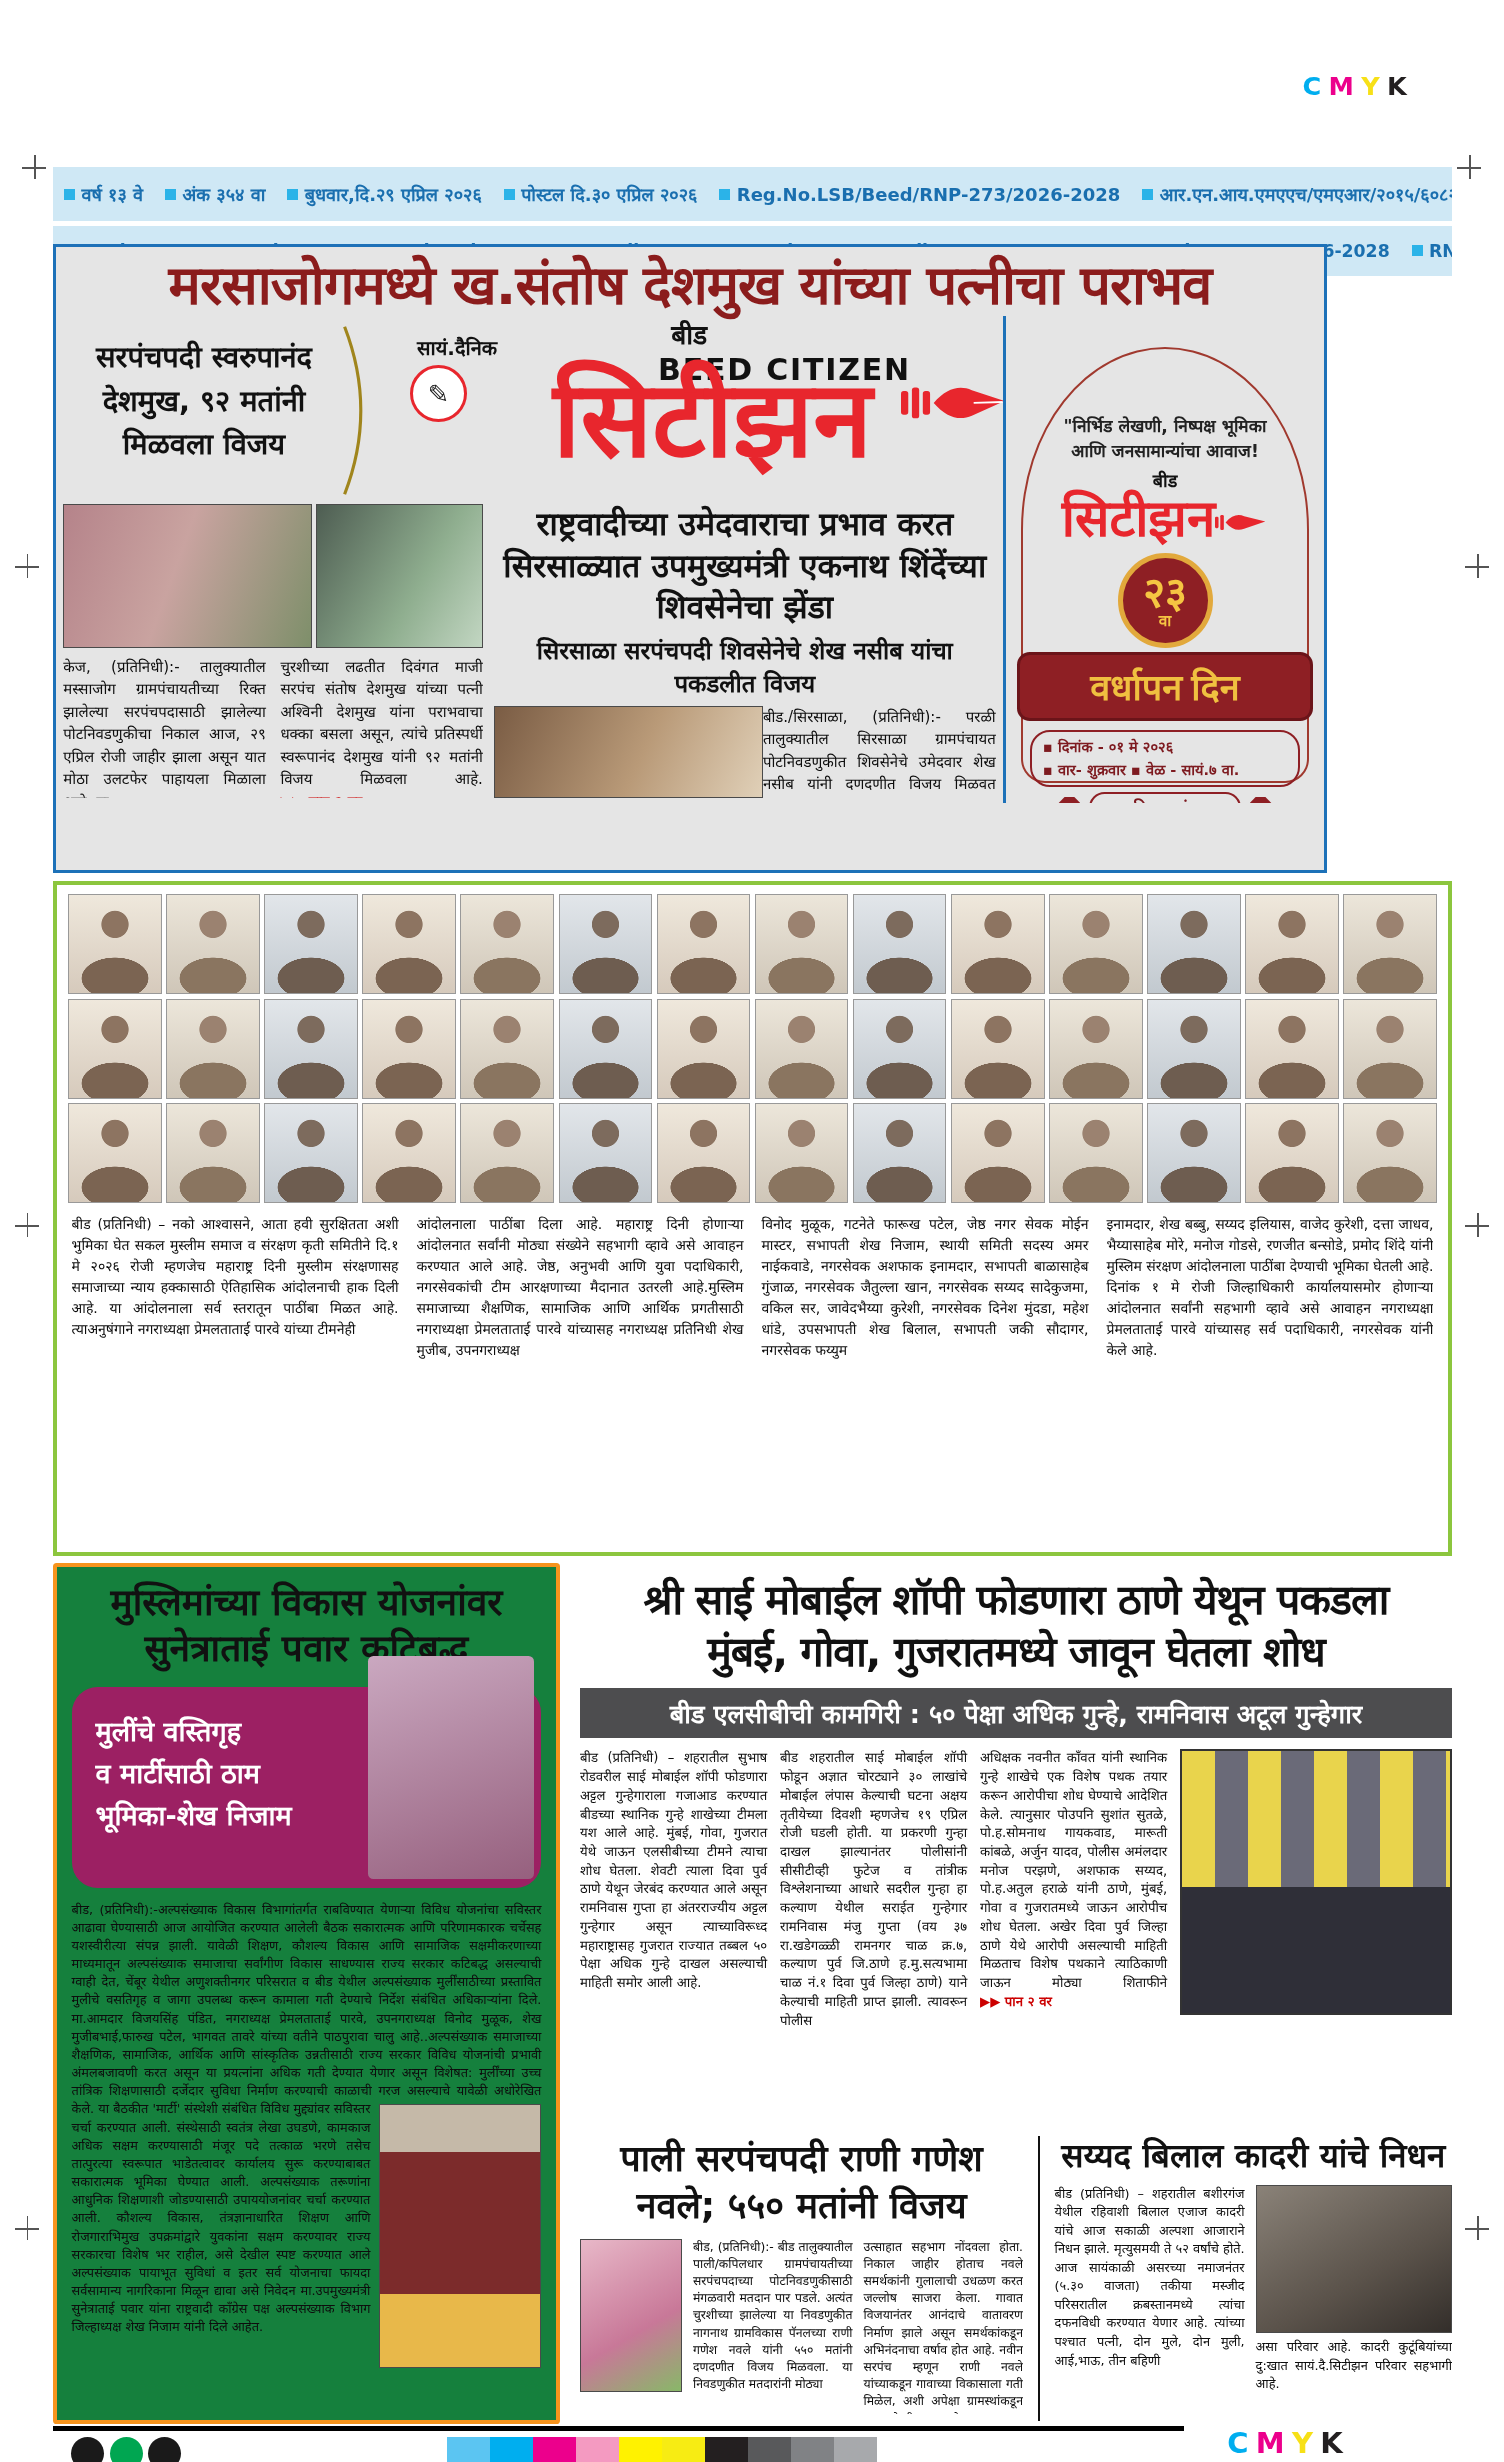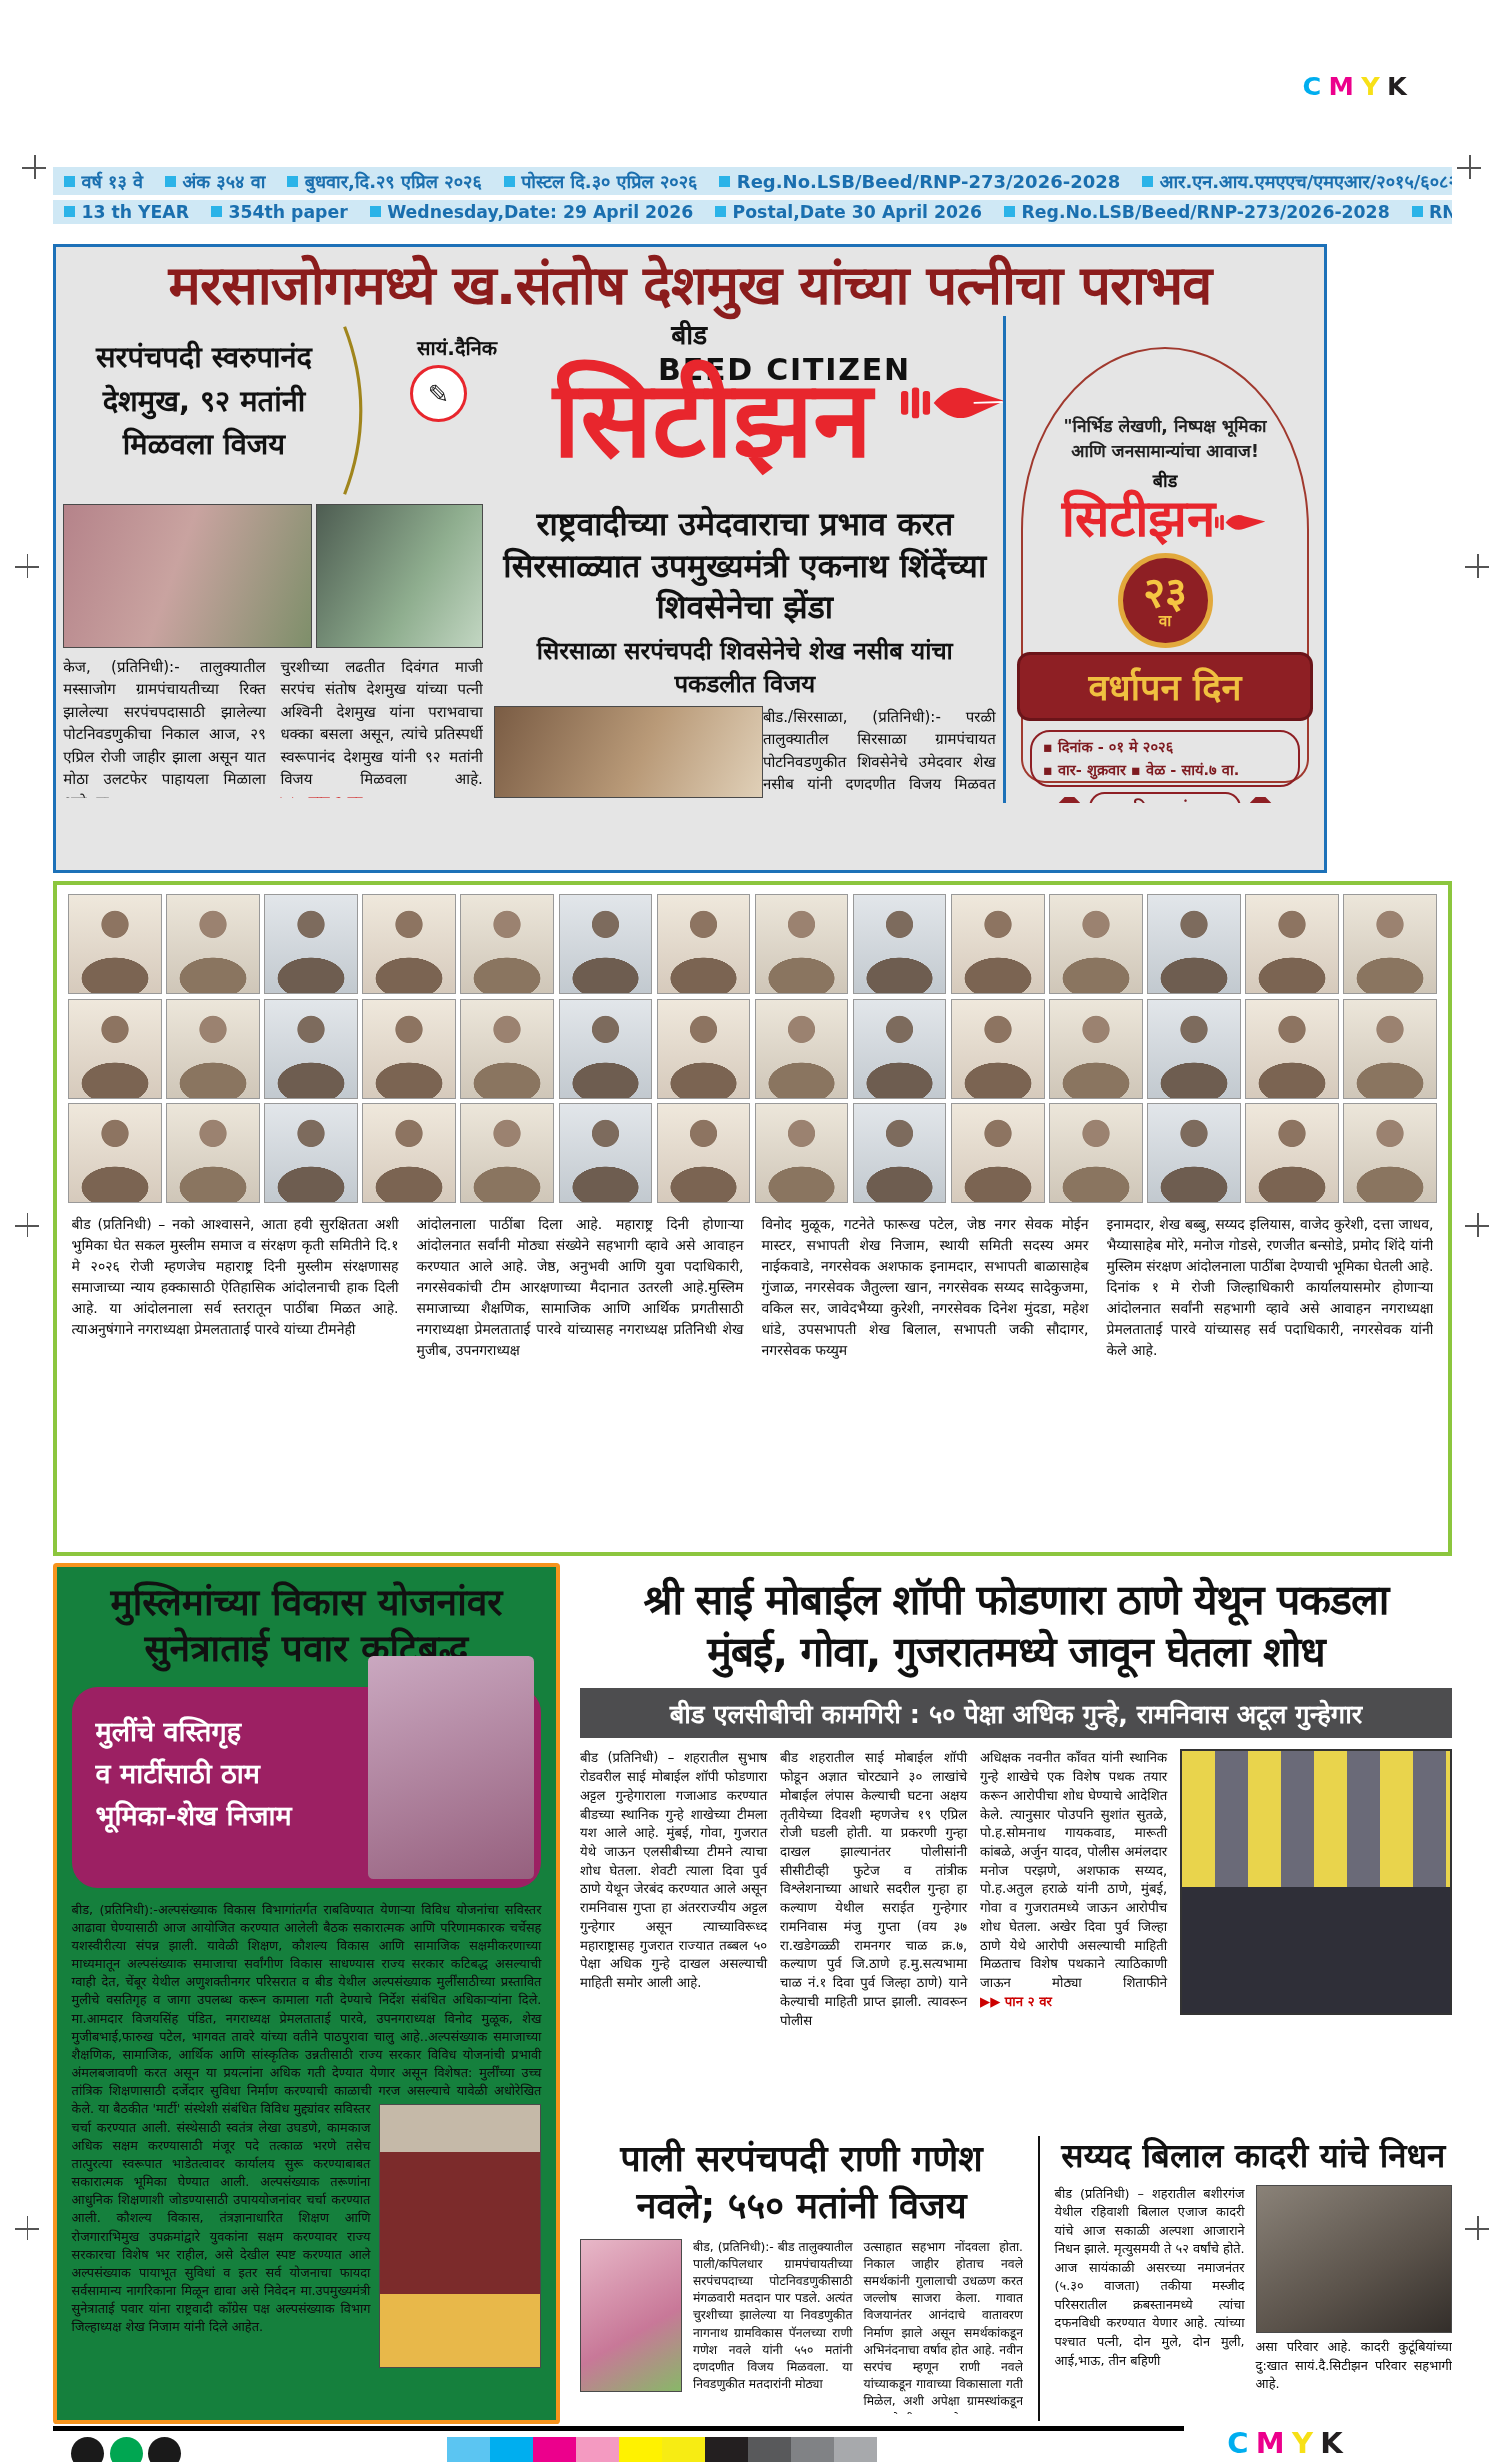--- a/index.html
+++ b/index.html
@@ -13,21 +13,21 @@
 
   
   .cmyk{position:absolute;font-size:25.5px;font-weight:bold;letter-spacing:7.3px;font-family:"DejaVu Sans",sans-serif;}
   .cmyk-top{top:71px;right:91px;}
   .cmyk-bottom{top:2426px;right:155px;font-size:29px;}
   .cmyk .c{color:#00aeef}.cmyk .m{color:#ec008c}.cmyk .y{color:#f7e017}.cmyk .k{color:#231f20}
 
   
   .infobar{position:absolute;left:53px;top:167px;width:1399px;}
   .ib-row{background:#cfe8f5;color:#1a6faf;display:flex;align-items:center;flex-wrap:nowrap;
-          padding:2px 11px;margin-bottom:4.6px;white-space:nowrap;overflow:hidden;}
+          padding:15px 11px;margin-bottom:4.6px;white-space:nowrap;overflow:hidden;}
   .ib-row1{font-size:18px;}
   .ib-row2{font-size:17.3px;}
   .ib-item{display:inline-flex;align-items:center;margin-right:22px;}
   .ib-item i.sq{display:inline-block;width:11px;height:11px;background:#2bb3e8;margin-right:6.4px;flex:none;}
   .ib-item b{font-weight:bold;}
 
   
   .main-box{position:absolute;left:53px;top:244px;width:1274px;height:629px;border:3.6px solid #1d71b8;
             box-sizing:border-box;background:#e5e5e5;}
   .lead-head{font-size:54px;font-weight:bold;color:#8b1c1c;text-align:center;line-height:1.12;
@@ -72,21 +72,21 @@
   .ad-stack{position:relative;text-align:center;padding-top:98px;}
   .ad-quote{font-size:17.3px;font-weight:bold;line-height:1.4;color:#222;}
   .ad-city{font-size:18px;font-weight:bold;margin-top:5.5px;}
   .ad-logo{font-size:51px;font-weight:bold;color:#e8262d;line-height:1.05;white-space:nowrap;}
   .ad-badge{width:95px;height:95px;border-radius:50%;background:#8e1f24;border:5.5px solid #e2a93c;
             margin:7.3px auto 3.6px;display:flex;flex-direction:column;align-items:center;justify-content:center;
             color:#f5c542;box-sizing:border-box;}
   .ad-badge .num{font-size:42px;font-weight:bold;line-height:1;}
   .ad-badge .suf{font-size:15.5px;font-weight:bold;line-height:1;}
   .ad-banner{background:#8e1f24;border:3.6px solid #6b1419;border-radius:12.8px;color:#f0c040;
-             font-size:36px;font-weight:bold;margin:1.8px 11px;padding:7.3px 3.6px;white-space:nowrap;}
+             font-size:36px;font-weight:bold;margin:1.8px 11px;padding:7.3px 3.6px;white-space:nowrap;font-family:Liberation Serif, serif;}
   .ad-dates{border:2.7px solid #8e1f24;border-radius:20px;margin:9px 24px 5.5px;padding:3.6px 11px;
             font-size:14.6px;font-weight:bold;color:#7e1b20;text-align:left;line-height:1.55;}
   .ad-cta-row{display:flex;align-items:center;justify-content:center;gap:9px;margin-top:1.8px;}
   .oct{width:22px;height:22px;background:#8e1f24;flex:none;
        clip-path:polygon(30% 0,70% 0,100% 30%,100% 70%,70% 100%,30% 100%,0 70%,0 30%);}
   .cta-pill{border:2.7px solid #8e1f24;border-radius:16.4px;padding:1.8px 18px;color:#7e1b20;font-weight:bold;font-size:17.3px;}
 
   
   .green-box{position:absolute;left:53px;top:881px;width:1399px;height:675px;border:4.6px solid #8cc63e;
              box-sizing:border-box;background:#fff;}

